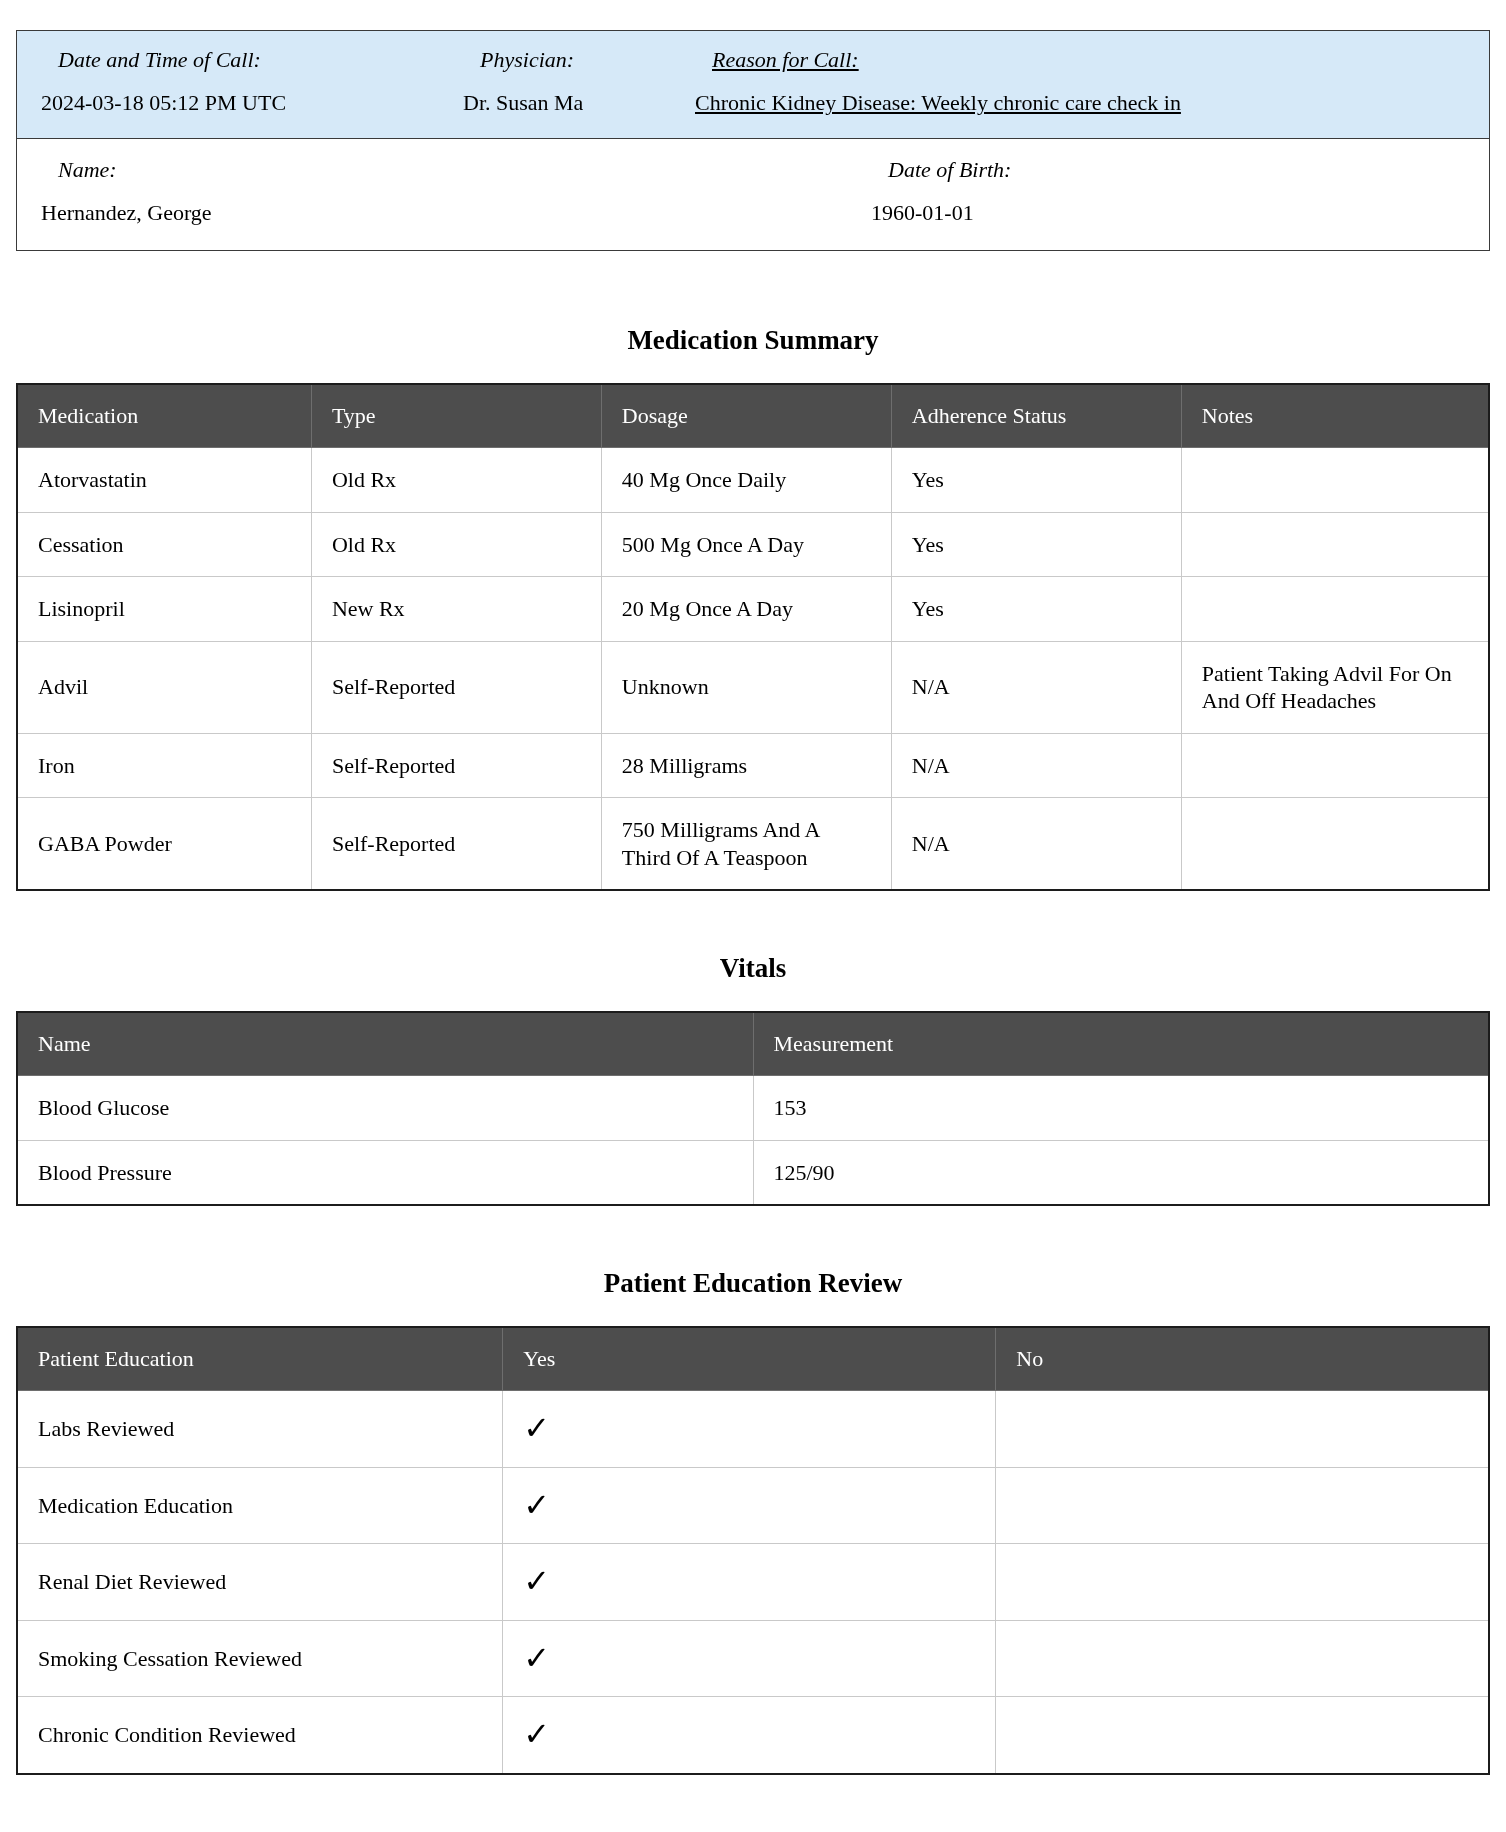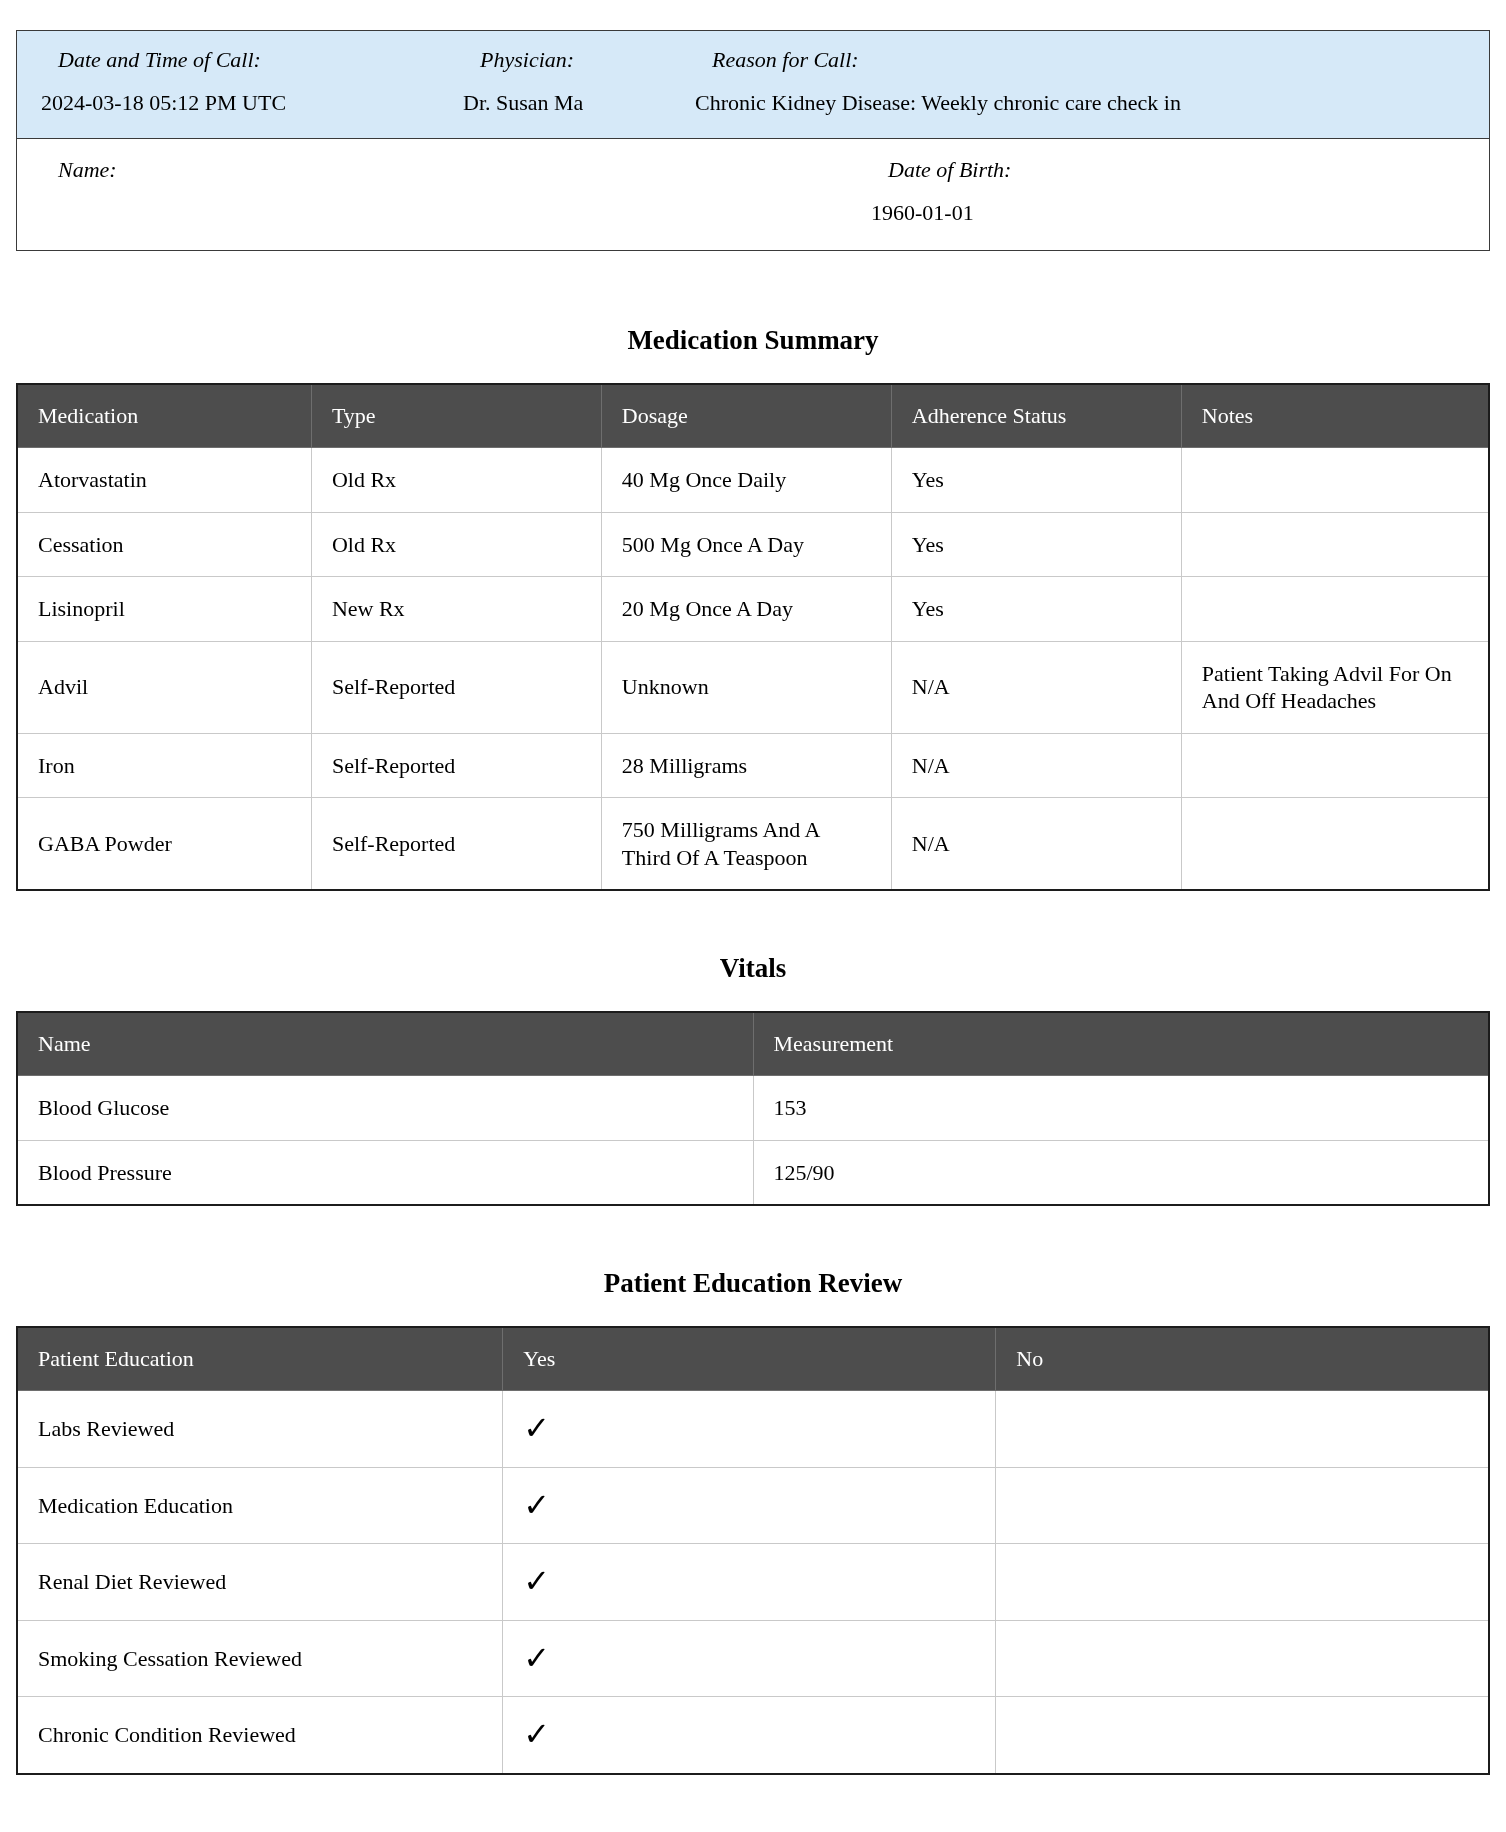--- a/index.html
+++ b/index.html
@@ -14,21 +14,21 @@
   
   .top-box { border: 1px solid #3a3a3a; }
   .banner {
     background: #d6e9f8;
     display: flex;
     padding: 16px 24px 22px 24px;
     border-bottom: 1px solid #3a3a3a;
   }
   .f-datetime { width: 422px; }
   .f-physician { width: 232px; }
-  .f-reason { flex: 1; }
+  .f-reason { flex: 1; text-decoration: underline; }
   .field-label { font-style: italic; font-size: 22px; margin-bottom: 17px; margin-left: 17px; }
   .field-value { font-size: 22px; }
   .patient-row { display: flex; background: #ffffff; padding: 18px 24px 24px 24px; }
   .f-name { width: 830px; }
   .f-dob { flex: 1; }
 
   
   h2 {
     font-size: 27px;
     font-weight: bold;
@@ -84,20 +84,21 @@
         <div class="field-value">Dr. Susan Ma</div>
       </div>
       <div class="f-reason">
         <div class="field-label">Reason for Call:</div>
         <div class="field-value">Chronic Kidney Disease: Weekly chronic care check in</div>
       </div>
     </div>
     <div class="patient-row">
       <div class="f-name">
         <div class="field-label">Name:</div>
+        <div class="field-value">Hernandez, George</div>
       </div>
       <div class="f-dob">
         <div class="field-label">Date of Birth:</div>
         <div class="field-value">1960-01-01</div>
       </div>
     </div>
   </div>
 
   <h2 class="heading-1">Medication Summary</h2>
   <table>

